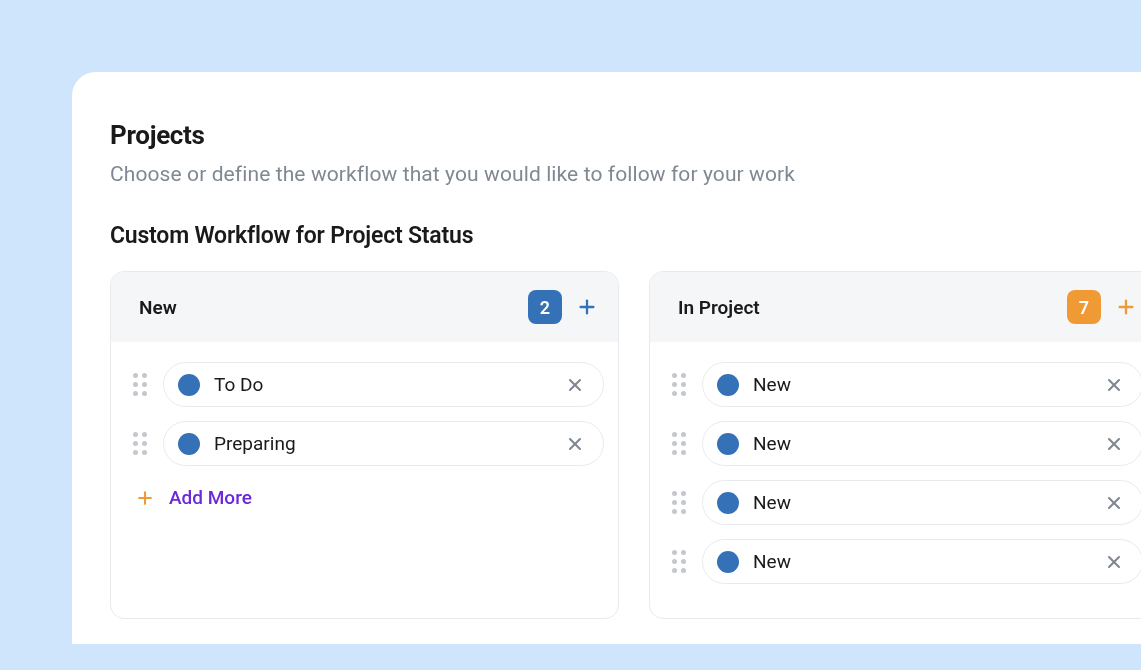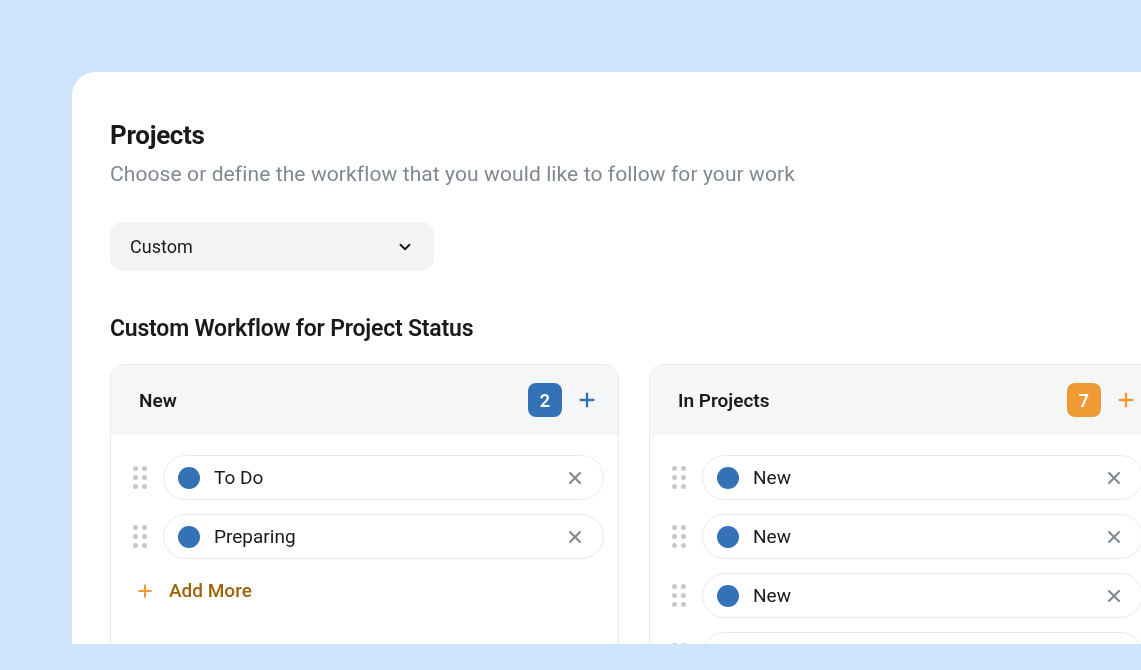--- a/index.html
+++ b/index.html
@@ -228,41 +228,33 @@
       width: 20px;
       height: 20px;
     }
     
     .add-more-plus svg {
       stroke: #f09a36;
     }
     
     .add-more-label {
       font-size: 19px;
-      color: #a16207;
+      color: #6d28d9;
       font-weight: 500;
     }
   </style>
 </head>
 <body>
 
 <div class="outer-container">
   <div class="main-card">
 
     <h1 class="page-title">Projects</h1>
     <p class="page-subtitle">Choose or define the workflow that you would like to follow for your work</p>
 
-    <div class="dropdown">
-      <span class="dropdown-label">Custom</span>
-      <span class="chevron-down">
-        <svg viewBox="0 0 24 24" fill="none" stroke="#1a1a1a" stroke-width="2.5" stroke-linecap="round" stroke-linejoin="round">
-          <polyline points="6 9 12 15 18 9"></polyline>
-        </svg>
-      </span>
-    </div>
 
     <h2 class="section-title">Custom Workflow for Project Status</h2>
 
     <div class="columns-container">
 
       <div class="status-column">
         <div class="column-header">
           <span class="column-title">New</span>
           <div class="column-header-right">
             <span class="count-badge blue">2</span>
@@ -330,21 +322,21 @@
               </svg>
             </span>
             <span class="add-more-label">Add More</span>
           </div>
 
         </div>
       </div>
 
       <div class="status-column">
         <div class="column-header">
-          <span class="column-title">In Projects</span>
+          <span class="column-title">In Project</span>
           <div class="column-header-right">
             <span class="count-badge orange">7</span>
             <span class="plus-icon orange">
               <svg viewBox="0 0 24 24" fill="none" stroke-width="2.5" stroke-linecap="round">
                 <line x1="12" y1="5" x2="12" y2="19"></line>
                 <line x1="5" y1="12" x2="19" y2="12"></line>
               </svg>
             </span>
           </div>
         </div>

